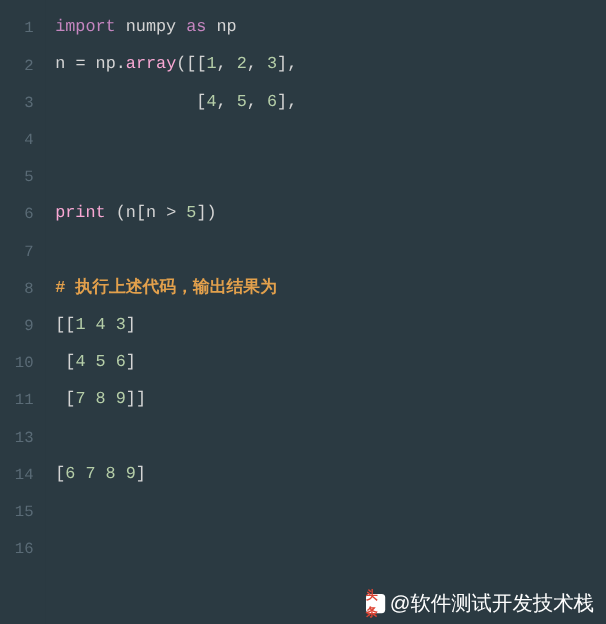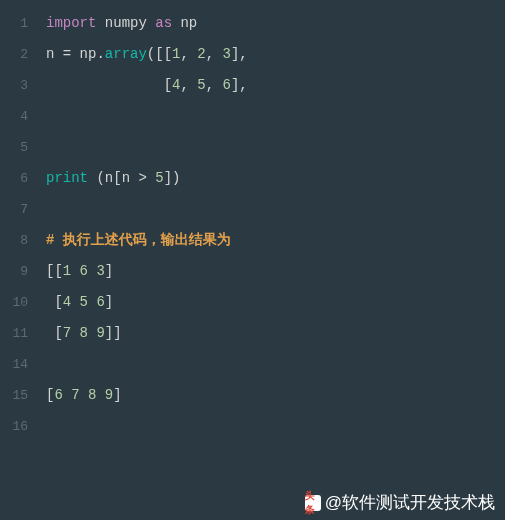--- a/index.html
+++ b/index.html
@@ -41,21 +41,21 @@
     }
     .code-line {
       height: 31px;
       line-height: 31px;
       white-space: pre;
       color: #d4d4d4;
     }
     .tk-keyword { color: #c586c0; }
     .tk-default { color: #d4d4d4; }
     .tk-ident { color: #d4d4d4; }
-    .tk-func { color: #14b8a6; }
+    .tk-func { color: #f9a8d4; }
     .tk-punct { color: #d4d4d4; }
     .tk-num { color: #b5cea8; }
     .tk-op { color: #d4d4d4; }
     .tk-comment { color: #e2a04c; font-weight: bold; }
     .watermark {
       position: absolute;
       bottom: 6px;
       right: 10px;
       display: flex;
       align-items: center;
@@ -89,34 +89,35 @@
       <div class="line-num">2</div>
       <div class="line-num">3</div>
       <div class="line-num">4</div>
       <div class="line-num">5</div>
       <div class="line-num">6</div>
       <div class="line-num">7</div>
       <div class="line-num">8</div>
       <div class="line-num">9</div>
       <div class="line-num">10</div>
       <div class="line-num">11</div>
+      <div class="line-num">13</div>
       <div class="line-num">14</div>
       <div class="line-num">15</div>
       <div class="line-num">16</div>
     </div>
   <div class="code-area">
       <div class="code-line"><span class="tk-keyword">import</span><span class="tk-default"> numpy </span><span class="tk-keyword">as</span><span class="tk-default"> np</span></div>
       <div class="code-line"><span class="tk-ident">n </span><span class="tk-op">=</span><span class="tk-ident"> np</span><span class="tk-punct">.</span><span class="tk-func">array</span><span class="tk-punct">([[</span><span class="tk-num">1</span><span class="tk-punct">, </span><span class="tk-num">2</span><span class="tk-punct">, </span><span class="tk-num">3</span><span class="tk-punct">],</span></div>
       <div class="code-line"><span class="tk-default">              </span><span class="tk-punct">[</span><span class="tk-num">4</span><span class="tk-punct">, </span><span class="tk-num">5</span><span class="tk-punct">, </span><span class="tk-num">6</span><span class="tk-punct">],</span></div>
       <div class="code-line"></div>
       <div class="code-line"></div>
       <div class="code-line"><span class="tk-func">print</span><span class="tk-default"> </span><span class="tk-punct">(</span><span class="tk-ident">n</span><span class="tk-punct">[</span><span class="tk-ident">n </span><span class="tk-op">&gt;</span><span class="tk-default"> </span><span class="tk-num">5</span><span class="tk-punct">])</span></div>
       <div class="code-line"></div>
       <div class="code-line"><span class="tk-comment"># 执行上述代码，输出结果为</span></div>
-      <div class="code-line"><span class="tk-punct">[[</span><span class="tk-num">1 6 3</span><span class="tk-punct">]</span></div>
+      <div class="code-line"><span class="tk-punct">[[</span><span class="tk-num">1 4 3</span><span class="tk-punct">]</span></div>
       <div class="code-line"><span class="tk-default"> </span><span class="tk-punct">[</span><span class="tk-num">4 5 6</span><span class="tk-punct">]</span></div>
       <div class="code-line"><span class="tk-default"> </span><span class="tk-punct">[</span><span class="tk-num">7 8 9</span><span class="tk-punct">]]</span></div>
       <div class="code-line"></div>
       <div class="code-line"><span class="tk-punct">[</span><span class="tk-num">6 7 8 9</span><span class="tk-punct">]</span></div>
       <div class="code-line"></div>
     </div>
 </div>
 
 <div class="watermark">
   <div class="watermark-icon">头条</div>

